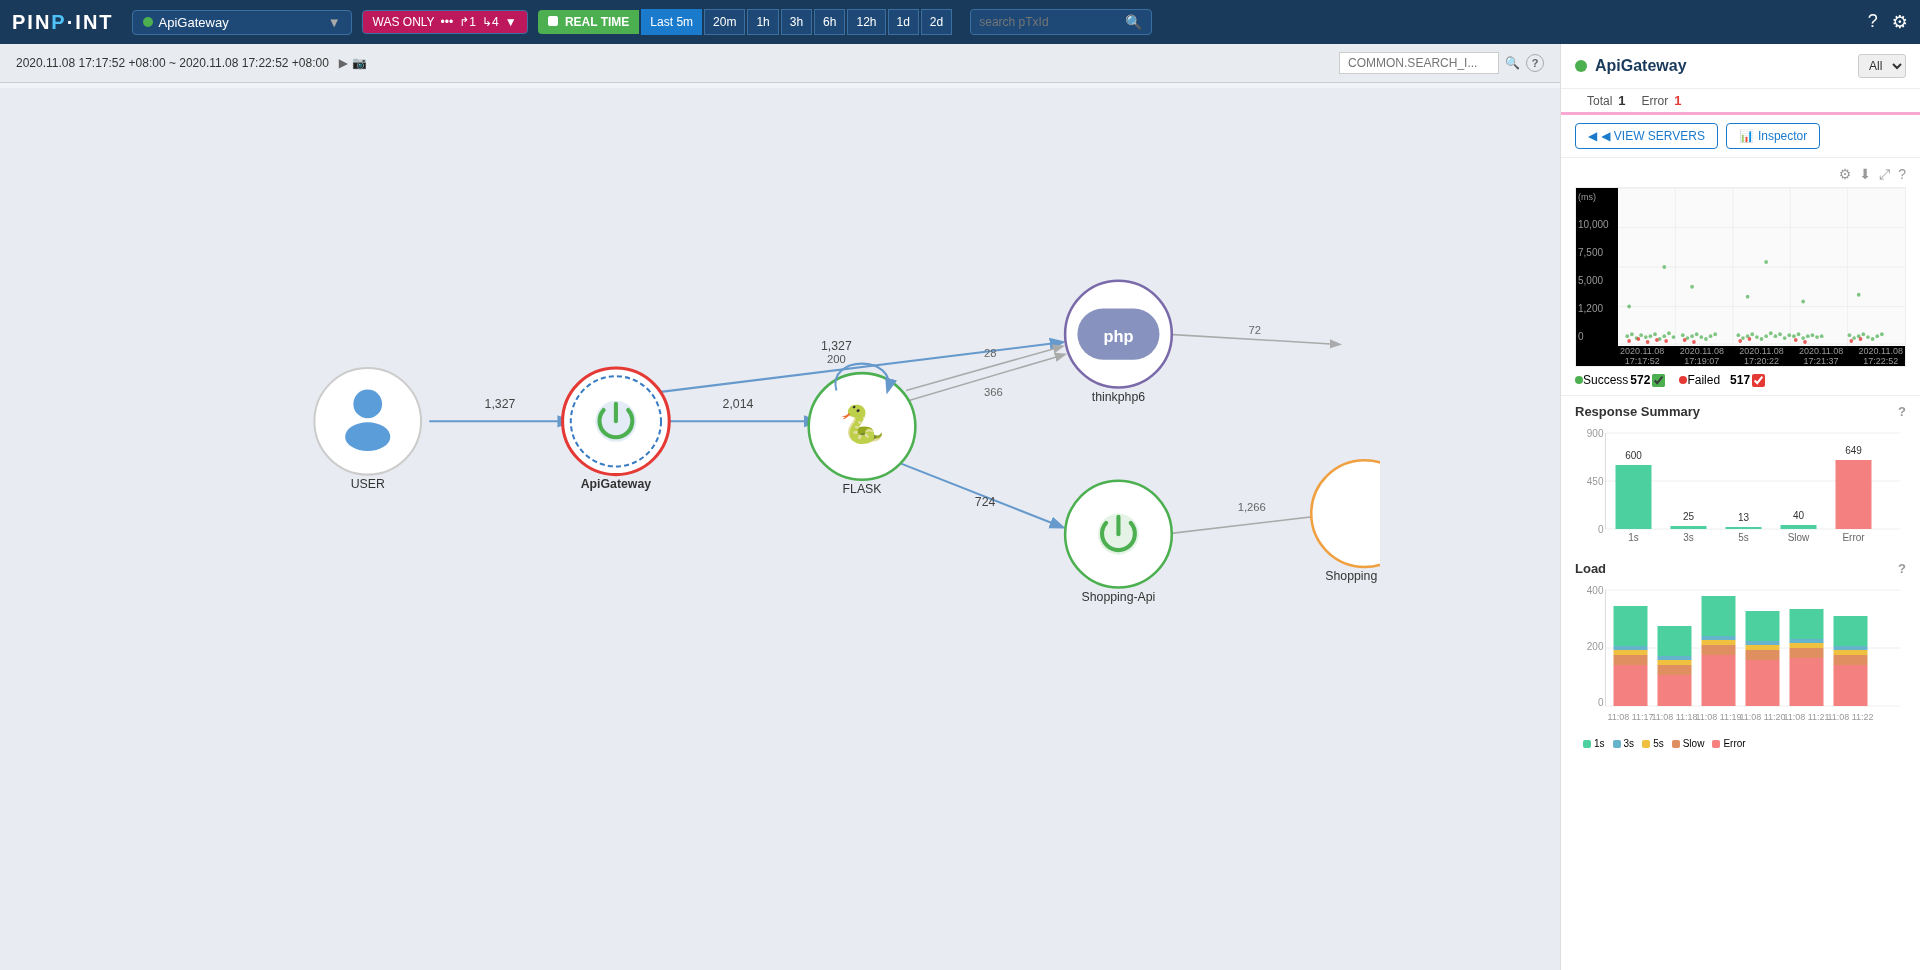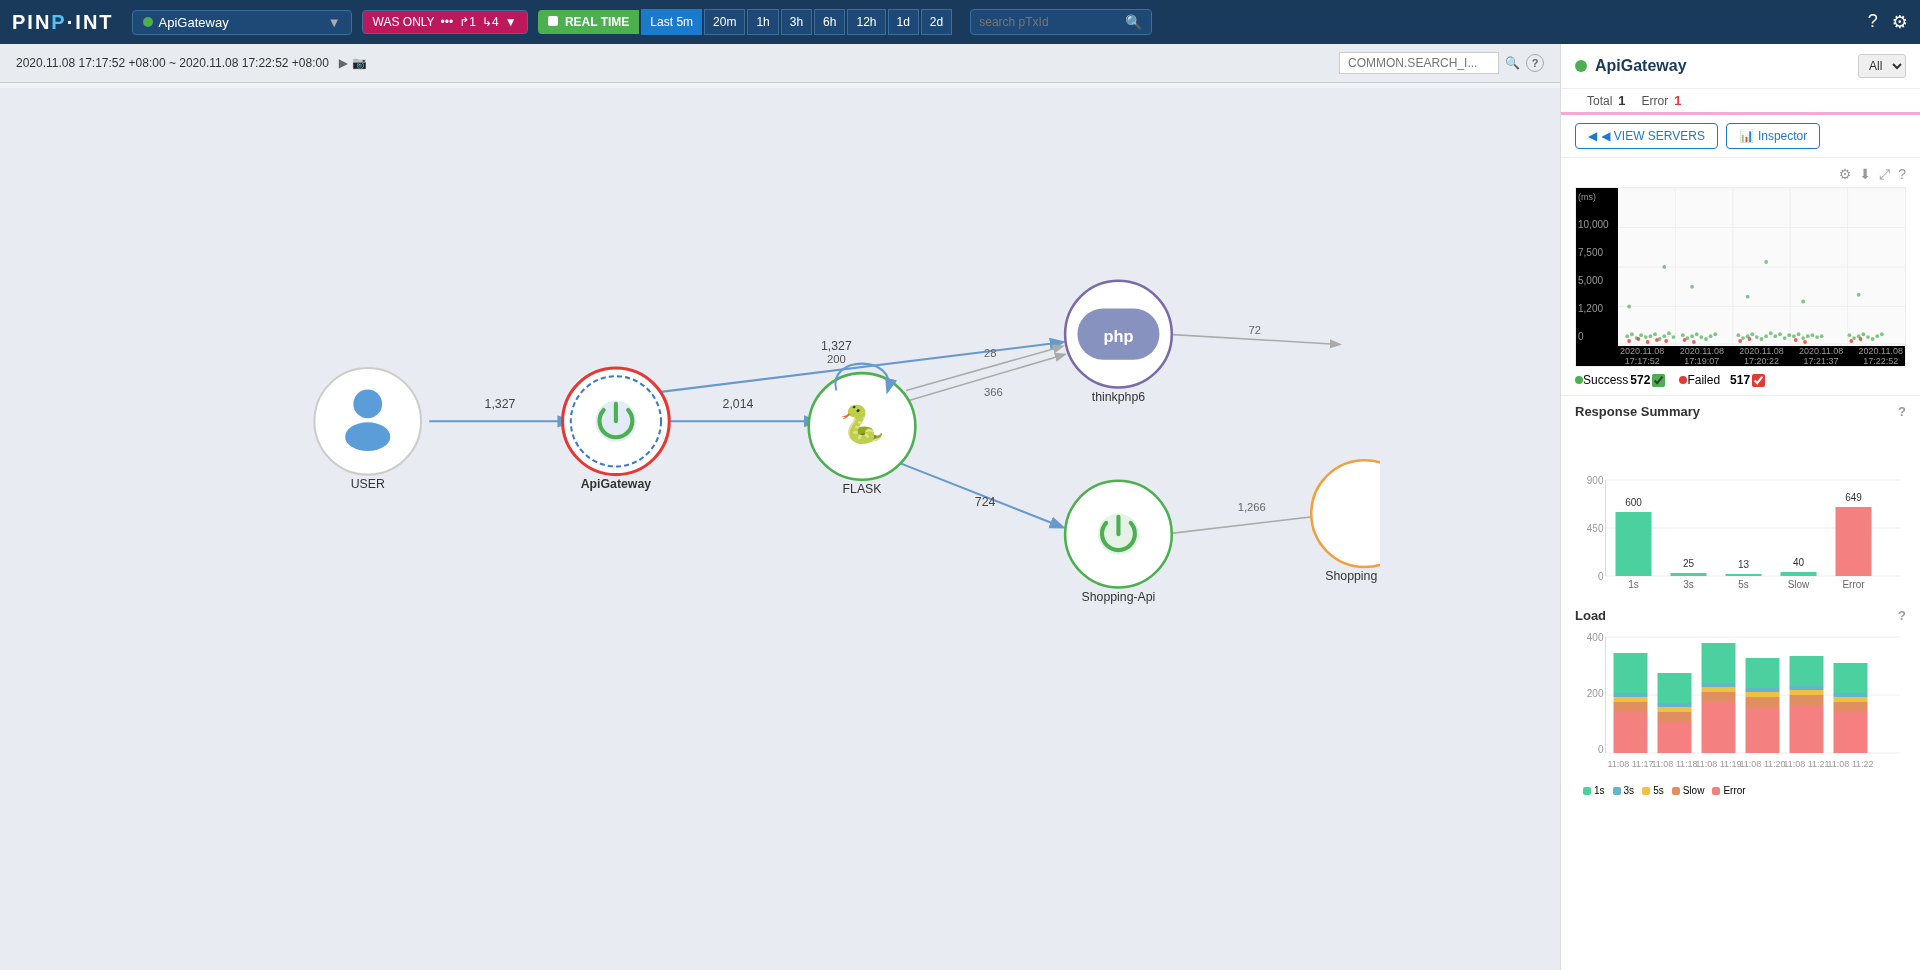--- a/index.html
+++ b/index.html
@@ -292,21 +292,20 @@
       justify-content: space-between;
       padding: 8px 14px 4px;
       font-size: 13px;
       font-weight: bold;
       color: #333;
     }
     .response-chart {
       padding: 0 14px 8px;
       position: relative;
       height: 130px;
-      margin-top: 47px;
     }
 
     
     .load-chart {
       padding: 0 14px 8px;
       position: relative;
       height: 160px;
     }
     .load-legend {
       display: flex;

